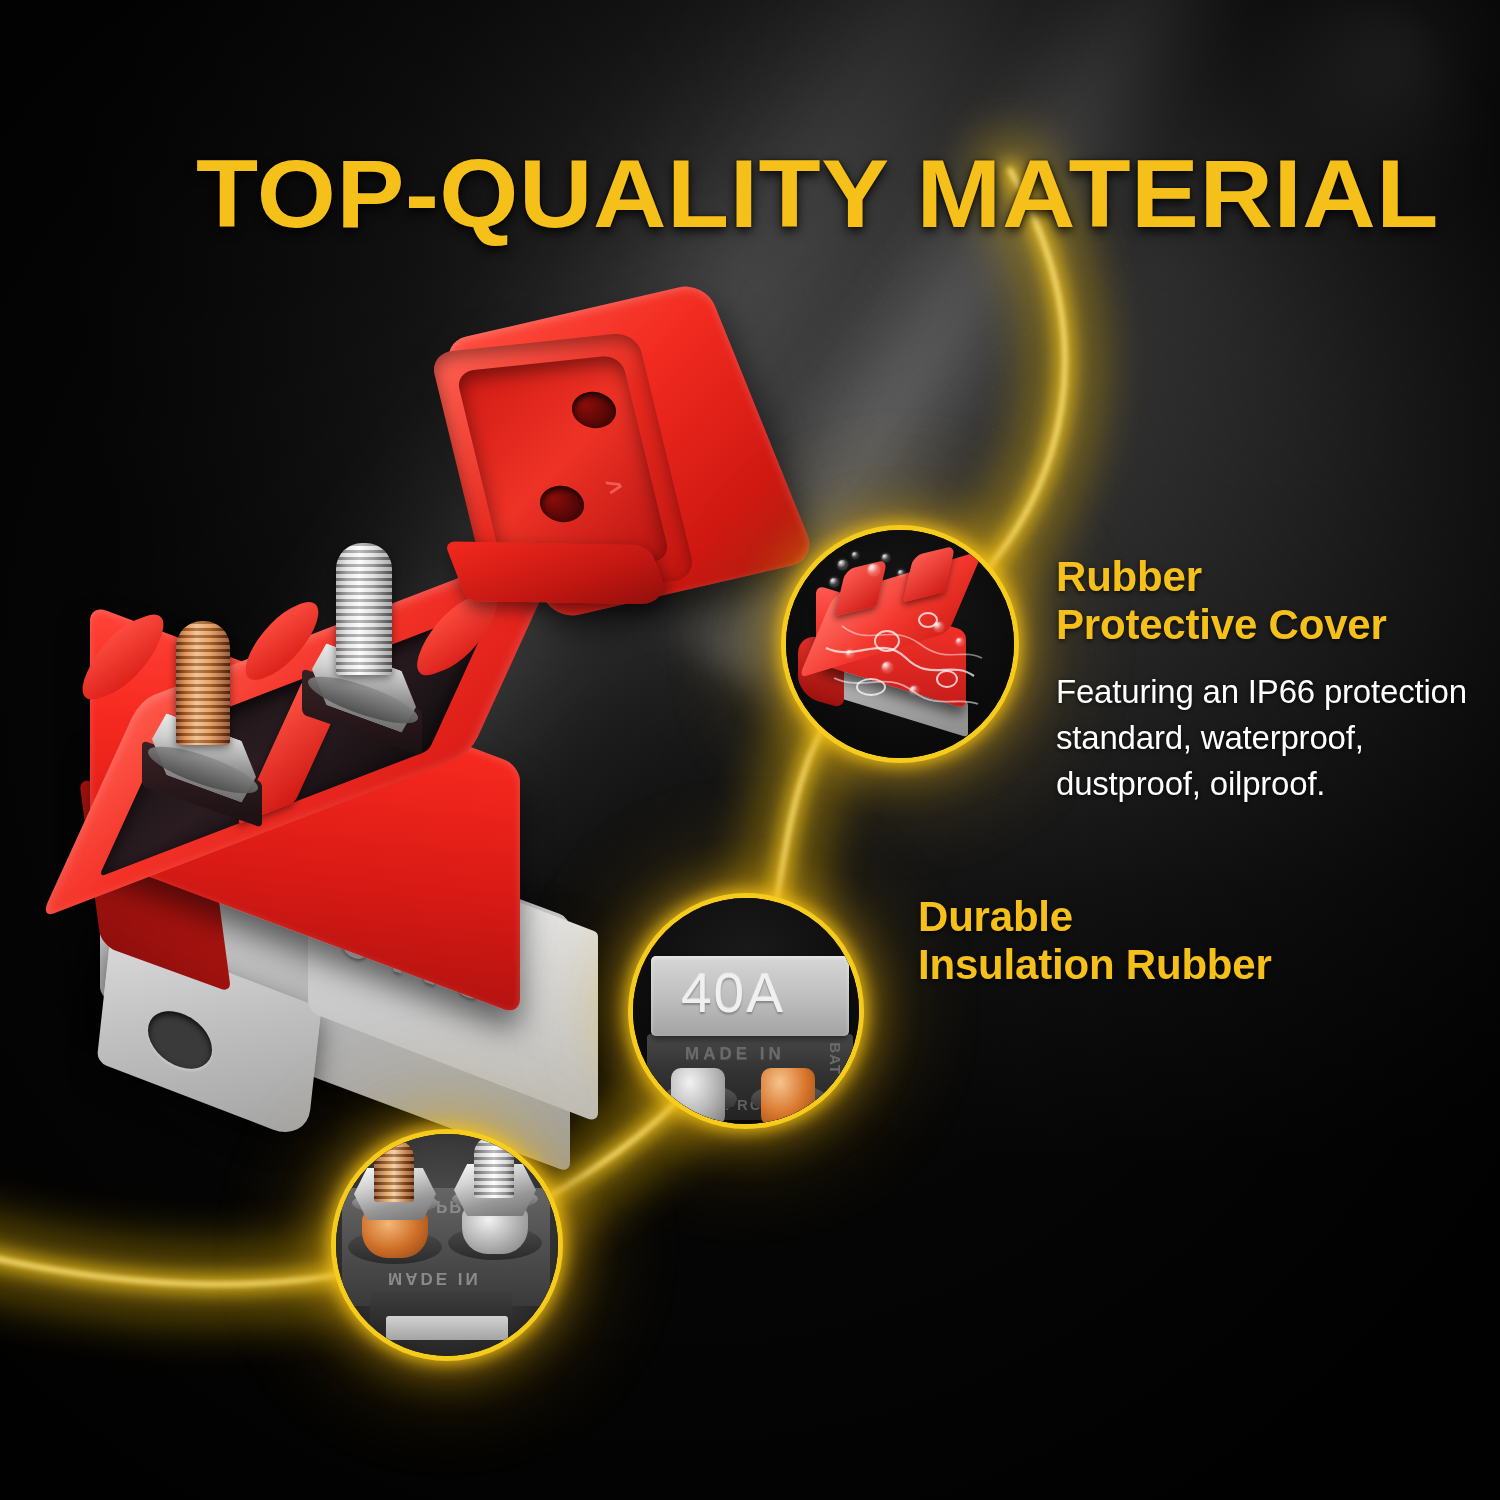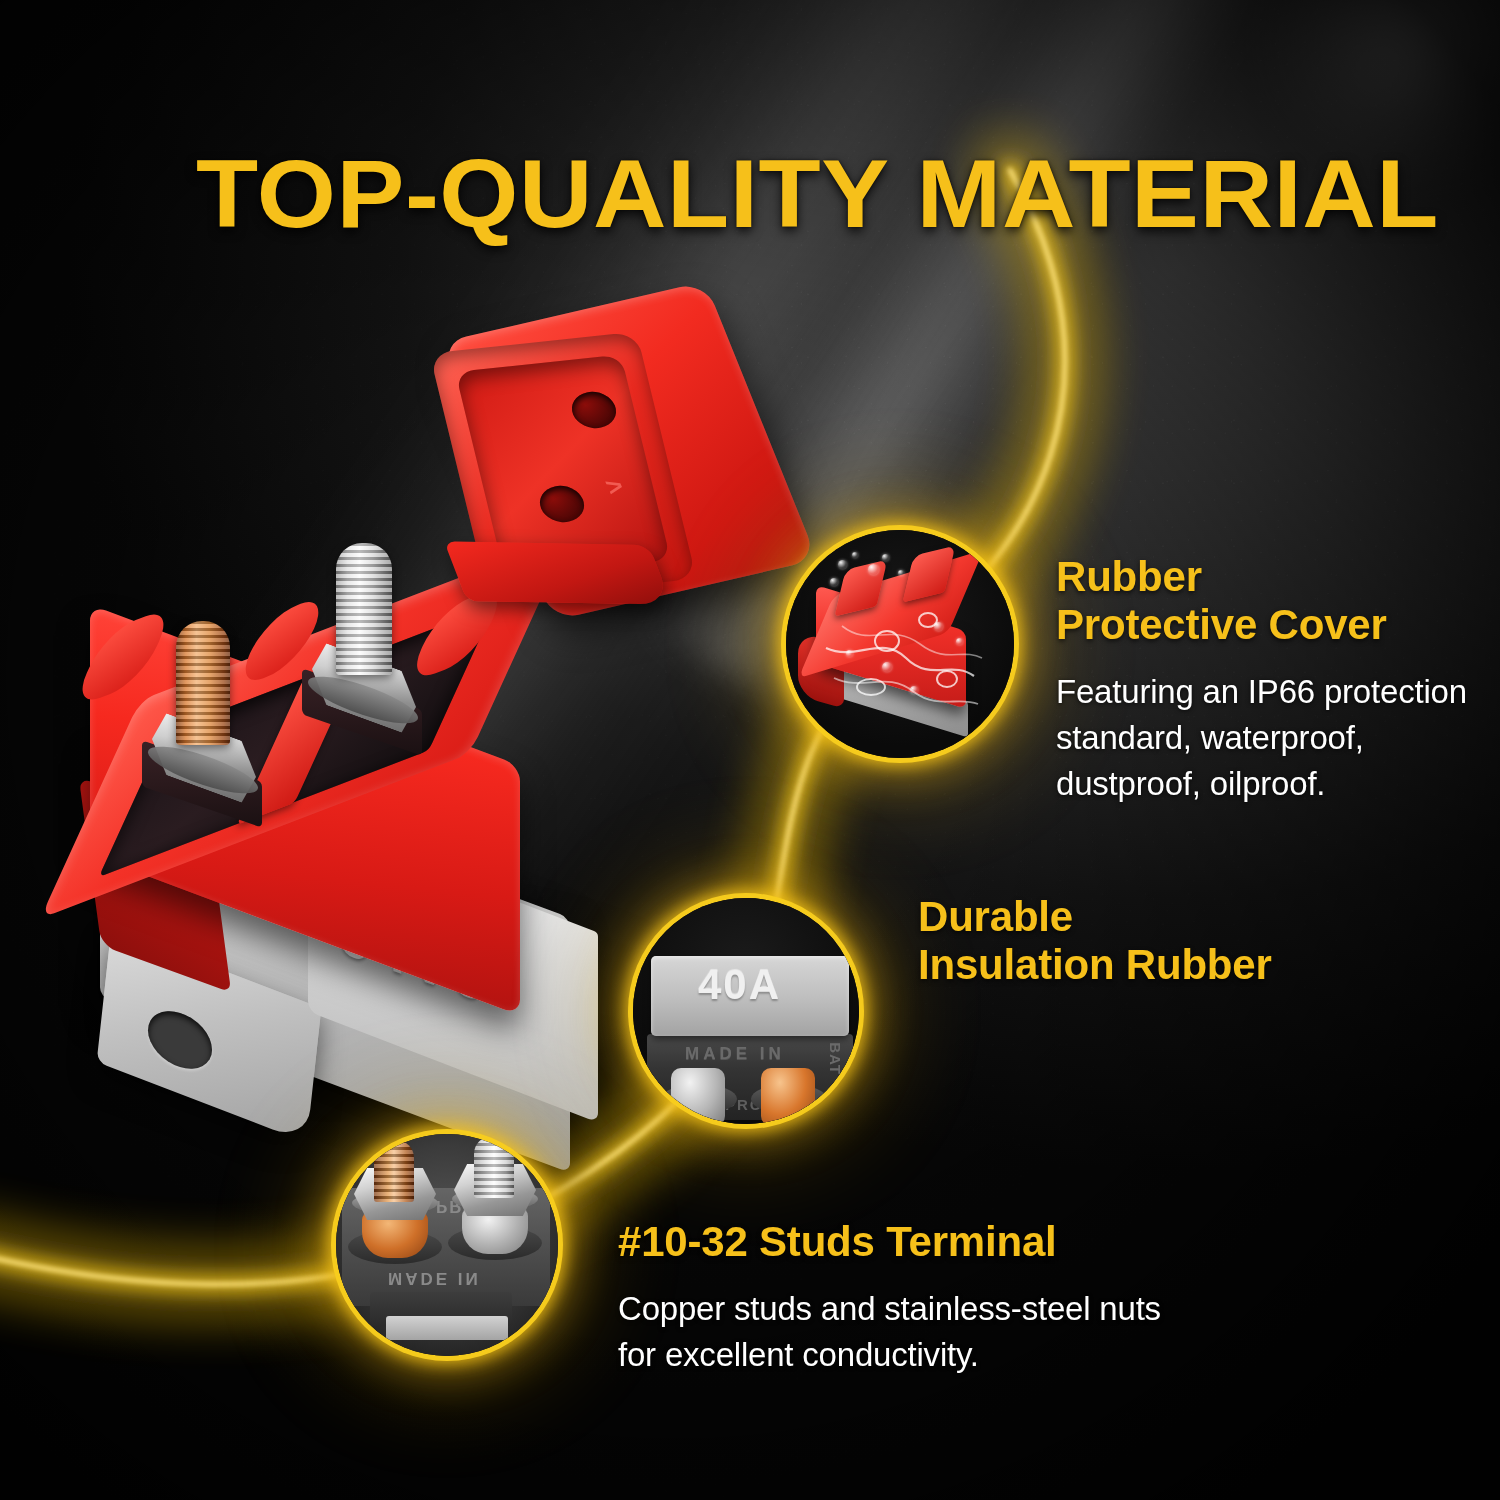--- a/index.html
+++ b/index.html
@@ -340,22 +340,22 @@
 
   
   .c2-bg{position:absolute;inset:0;background:radial-gradient(circle at 50% 30%,#1b1b1b 0%,#090909 75%);}
   .c2-greycap{
     position:absolute;left:18px;top:58px;width:198px;height:80px;
     background:linear-gradient(180deg,#d6d6d6 0%,#bdbdbd 55%,#a3a3a3 100%);
     border-radius:5px;
     box-shadow:0 3px 7px rgba(0,0,0,.5), inset 0 2px 4px rgba(255,255,255,.5);
   }
   .c2-label{
-    position:absolute;left:65px;top:63px;
-    font-size:42px;font-weight:700;letter-spacing:2px;
+    position:absolute;left:48px;top:63px;
+    font-size:55px;font-weight:400;letter-spacing:2px;
     color:#f0f0f0;
     text-shadow:0 2px 2px rgba(0,0,0,.28), 0 -1px 1px rgba(255,255,255,.55);
   }
   .c2-dark{
     position:absolute;left:14px;top:136px;width:206px;height:86px;
     background:linear-gradient(180deg,#4a4a4a 0%,#343434 40%,#232323 100%);
     border-radius:4px 4px 10px 10px;
   }
   .c2-madein{
     position:absolute;left:52px;top:146px;
@@ -633,19 +633,14 @@
     <p class="feat-body">Featuring an IP66 protection
 standard, waterproof,
 dustproof, oilproof.</p>
   </div>
 
   <div class="feature" id="f2">
     <p class="feat-title">Durable
 Insulation Rubber</p>
   </div>
 
-  <div class="feature" id="f3">
-    <p class="feat-title">#10-32 Studs Terminal</p>
-    <p class="feat-body">Copper studs and stainless-steel nuts
-for excellent conductivity.</p>
-  </div>
 
 </div>
 
 </body></html>

